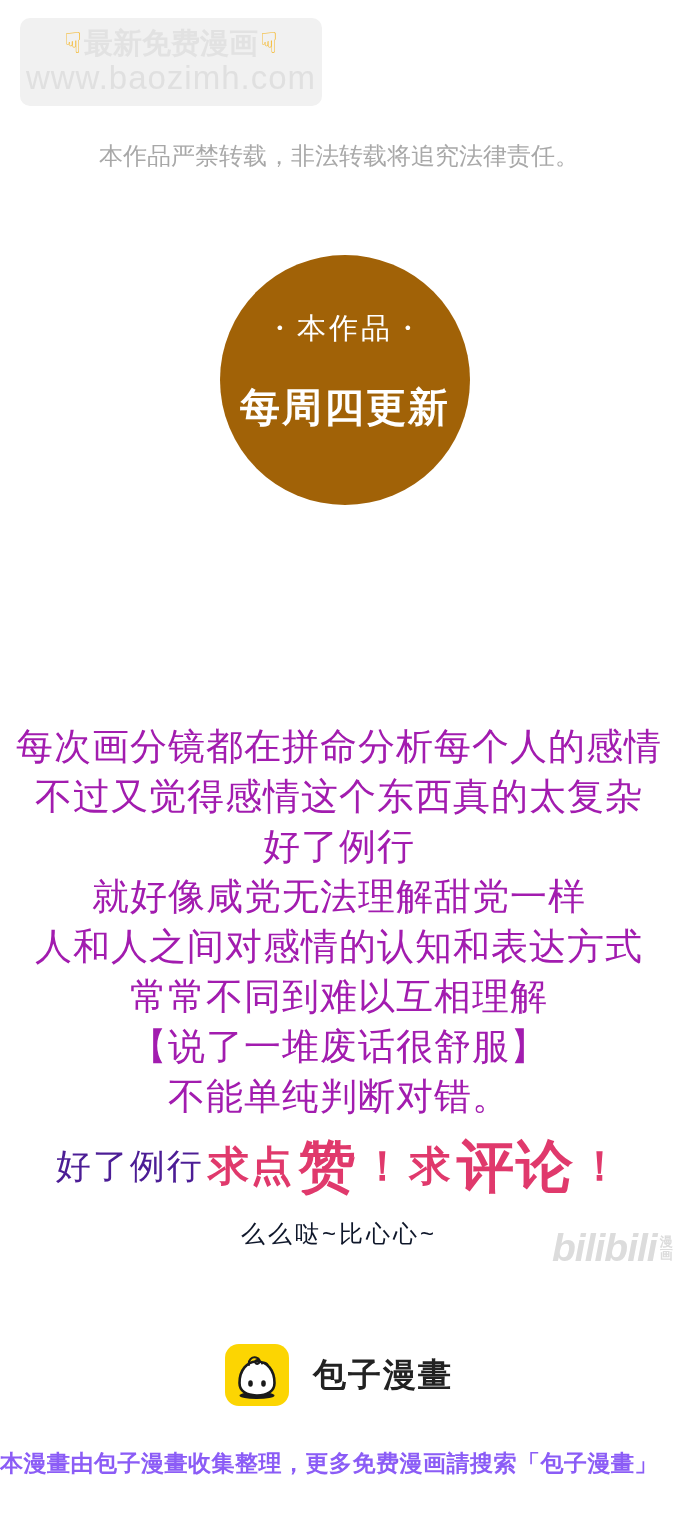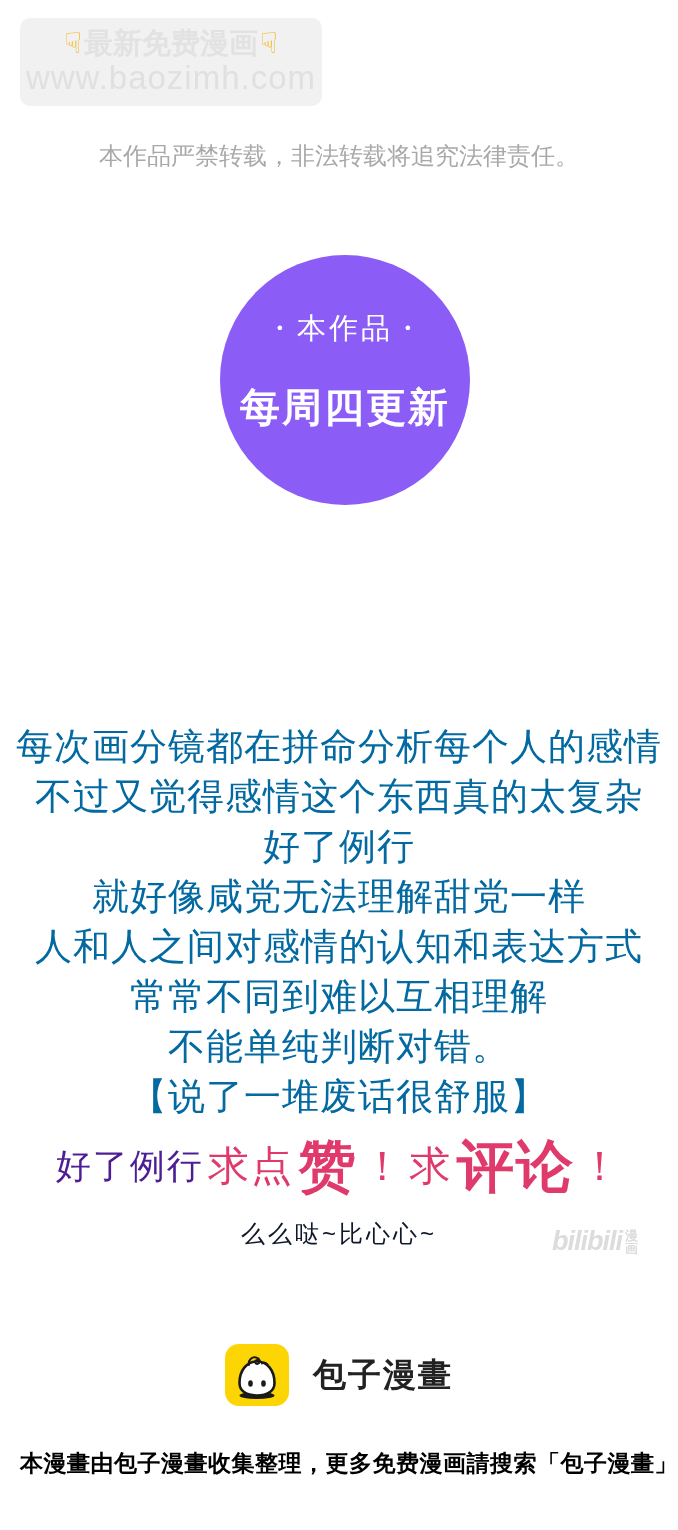--- a/index.html
+++ b/index.html
@@ -14,44 +14,44 @@
     display:flex;flex-direction:column;align-items:center;justify-content:center;
   }
   .wm-line1{display:flex;align-items:center;gap:2px;font-size:29px;font-weight:bold;color:#e2e2e2;line-height:1.05;}
   .wm-hand{color:#f5b31c;font-size:29px;font-weight:normal;}
   .wm-line2{font-size:33px;color:#e0e0e0;line-height:1.05;letter-spacing:1px;margin-top:2px;}
   
   .disclaimer{position:absolute;top:140px;left:0;width:100%;text-align:center;font-size:24px;color:#a8a8a8;}
   
   .badge{
     position:absolute;left:220px;top:255px;width:250px;height:250px;border-radius:50%;
-    background:#8b5cf6;color:#fff;display:flex;flex-direction:column;align-items:center;justify-content:center;text-align:center;
+    background:#a16207;color:#fff;display:flex;flex-direction:column;align-items:center;justify-content:center;text-align:center;
   }
   .badge-l1{font-size:29px;letter-spacing:3px;margin-top:-16px;}
   .badge-l2{font-size:40px;font-weight:bold;letter-spacing:2px;margin-top:31px;}
   
-  .note{position:absolute;top:722px;left:0;width:100%;text-align:center;color:#0369a1;font-size:37px;line-height:50px;letter-spacing:1px;}
+  .note{position:absolute;top:722px;left:0;width:100%;text-align:center;color:#a21caf;font-size:37px;line-height:50px;letter-spacing:1px;}
   
   .plea{position:absolute;top:1128px;left:0;width:100%;text-align:center;white-space:nowrap;line-height:74px;}
   .plea span{vertical-align:middle;}
   .plea-prefix{color:#4c1d95;font-size:35px;letter-spacing:2px;}
-  .plea-md{color:#e0396c;font-size:41px;font-weight:normal;letter-spacing:2px;}
+  .plea-md{color:#e0396c;font-size:41px;font-weight:bold;letter-spacing:2px;}
   .plea-lg{color:#e0396c;font-size:57px;font-weight:bold;letter-spacing:2px;}
   
   .kisses{position:absolute;top:1218px;left:0;width:100%;text-align:center;font-size:24px;color:#0f172a;letter-spacing:3px;}
   
   .bili{position:absolute;left:552px;top:1226px;display:flex;align-items:center;color:#dcdcdc;}
-  .bili-name{font-size:27px;font-weight:bold;font-style:italic;letter-spacing:-1px;}
+  .bili-name{font-size:39px;font-weight:bold;font-style:italic;letter-spacing:-1px;}
   .bili-suffix{display:flex;flex-direction:column;font-size:13px;line-height:13px;margin-left:3px;font-weight:bold;}
   
   .brand{position:absolute;top:1344px;left:0;width:100%;display:flex;align-items:center;justify-content:center;gap:24px;}
   .brand-logo{width:64px;height:62px;display:block;}
   .brand-name{font-size:33px;font-weight:bold;color:#222;letter-spacing:2px;}
   
-  .footer{position:absolute;top:1448px;left:0;width:100%;text-align:right;font-size:23px;font-weight:bold;color:#000000;letter-spacing:0.5px;}
+  .footer{position:absolute;top:1448px;left:0;width:100%;text-align:left;font-size:23px;font-weight:bold;color:#8b5cf6;letter-spacing:0.5px;}
 </style>
 </head>
 <body>
 
 <div class="page">
 
   <div class="wm-box">
     <div class="wm-line1">
       <span class="wm-hand">☟</span>
       <span>最新免费漫画</span>
@@ -67,22 +67,22 @@
     <div class="badge-l2">每周四更新</div>
   </div>
 
   <div class="note">
     <div>每次画分镜都在拼命分析每个人的感情</div>
     <div>不过又觉得感情这个东西真的太复杂</div>
     <div>好了例行</div>
     <div>就好像咸党无法理解甜党一样</div>
     <div>人和人之间对感情的认知和表达方式</div>
     <div>常常不同到难以互相理解</div>
+    <div>【说了一堆废话很舒服】</div>
     <div>不能单纯判断对错。</div>
-    <div>【说了一堆废话很舒服】</div>
   </div>
 
   <div class="plea">
     <span class="plea-prefix">好了例行</span>
     <span class="plea-md">求点</span>
     <span class="plea-lg">赞</span>
     <span class="plea-md">！</span>
     <span class="plea-md">求</span>
     <span class="plea-lg">评论</span>
     <span class="plea-md">！</span>

